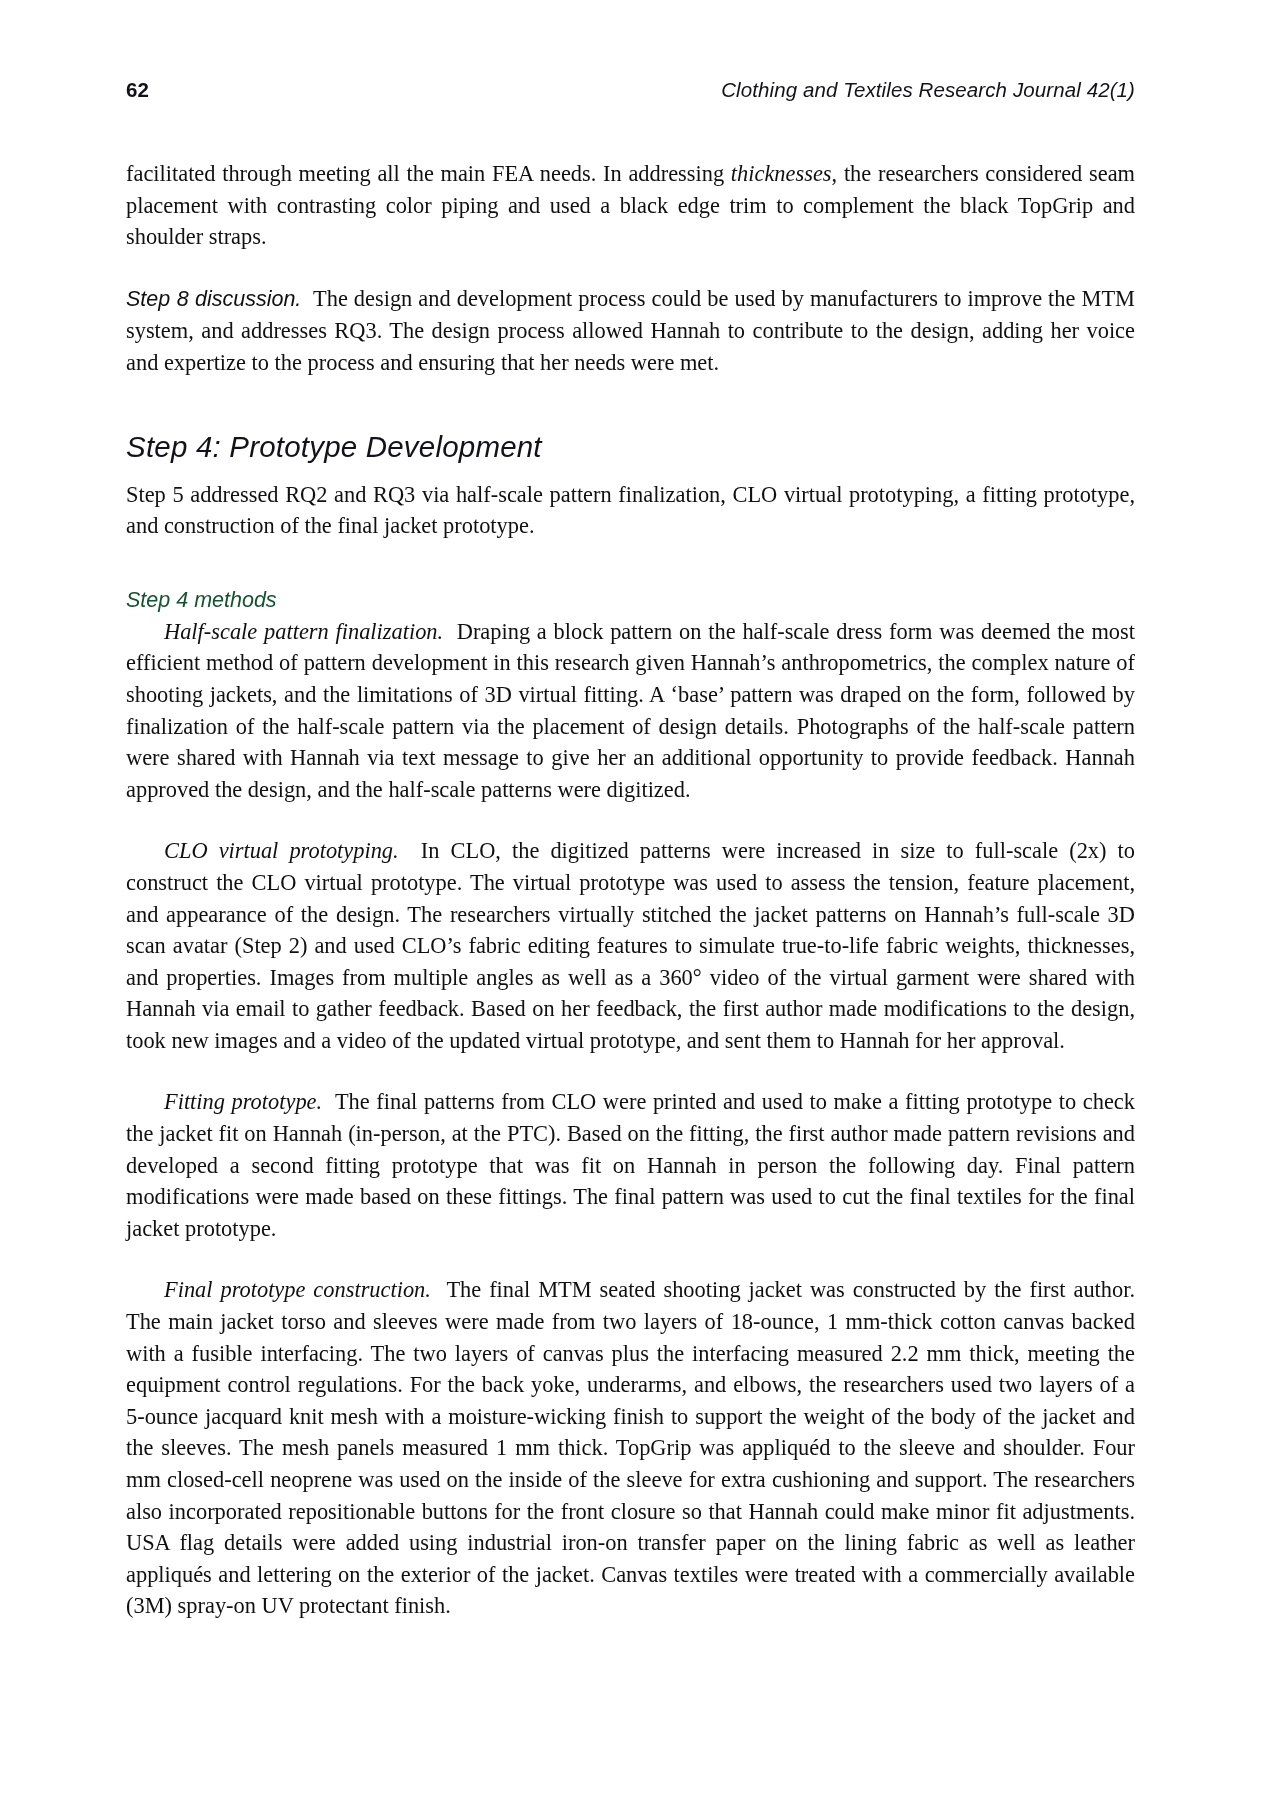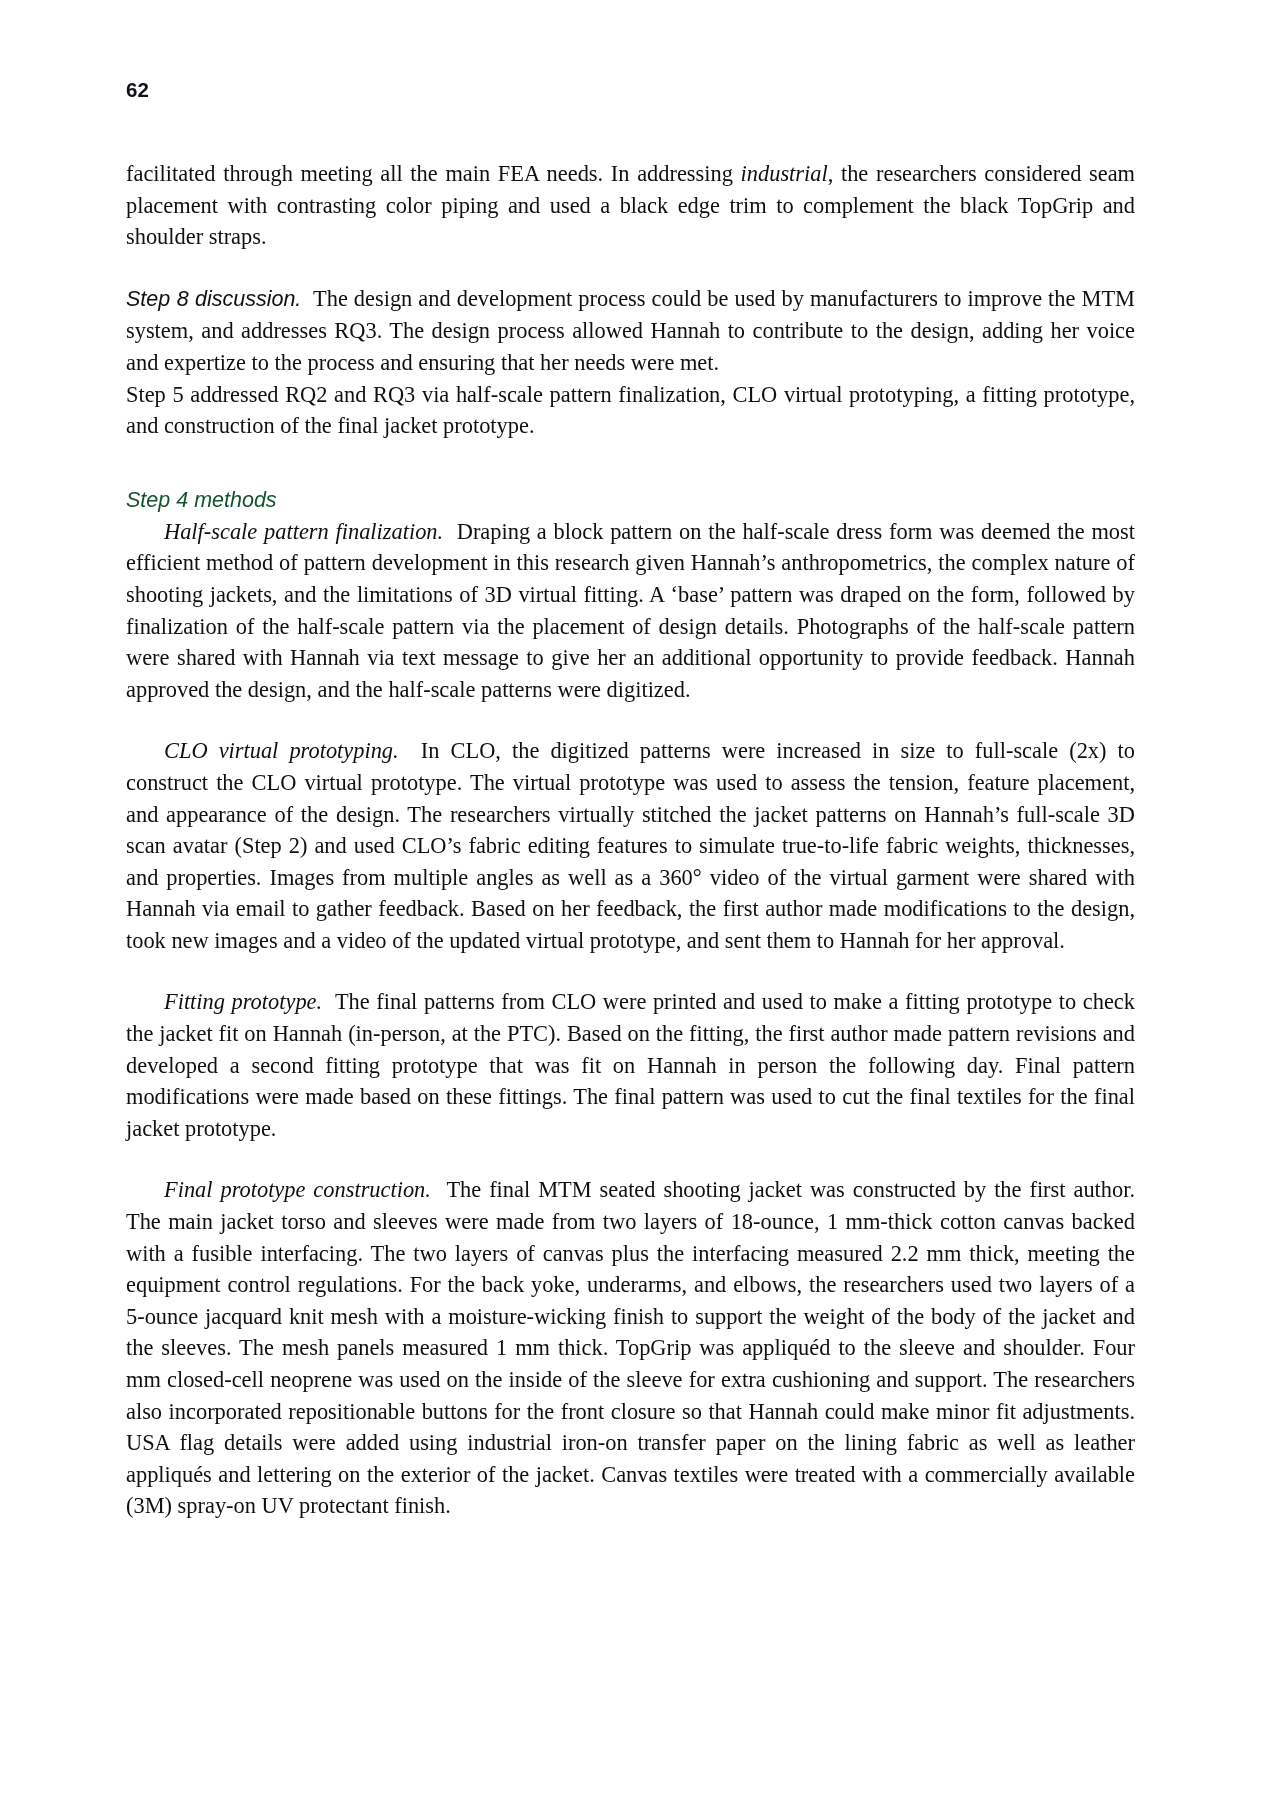--- a/index.html
+++ b/index.html
@@ -108,26 +108,28 @@
   .gap { letter-spacing: 0; }
 </style>
 </head>
 <body>
 
 <div class="page">
   <div class="content">
 
     <div class="running-head">
       <span class="folio">62</span>
+      <span class="journal-title">Clothing and Textiles Research Journal 42(1)</span>
     </div>
 
-    <p class="body-text para-top"><span>facilitated through meeting all the main FEA needs. In addressing </span><span class="it">industrial</span><span>, the researchers considered seam placement with contrasting color piping and used a black edge trim to complement the black TopGrip and shoulder straps.</span></p>
+    <p class="body-text para-top"><span>facilitated through meeting all the main FEA needs. In addressing </span><span class="it">thicknesses</span><span>, the researchers considered seam placement with contrasting color piping and used a black edge trim to complement the black TopGrip and shoulder straps.</span></p>
 
     <p class="body-text para"><span class="runin-sans">Step 8 discussion.</span><span class="gap">&nbsp; </span><span>The design and development process could be used by manufacturers to improve the MTM system, and addresses RQ3. The design process allowed Hannah to contribute to the design, adding her voice and expertize to the process and ensuring that her needs were met.</span></p>
 
+    <h2 class="section-head">Step 4: Prototype Development</h2>
 
     <p class="body-text">Step 5 addressed RQ2 and RQ3 via half-scale pattern finalization, CLO virtual prototyping, a fitting prototype, and construction of the final jacket prototype.</p>
 
     <h3 class="sub-head">Step 4 methods</h3>
 
     <p class="body-text para-indent"><span class="runin-serif">Half-scale pattern finalization.</span><span class="gap">&nbsp; </span><span>Draping a block pattern on the half-scale dress form was deemed the most efficient method of pattern development in this research given Hannah’s anthropometrics, the complex nature of shooting jackets, and the limitations of 3D virtual fitting. A ‘base’ pattern was draped on the form, followed by finalization of the half-scale pattern via the placement of design details. Photographs of the half-scale pattern were shared with Hannah via text message to give her an additional opportunity to provide feedback. Hannah approved the design, and the half-scale patterns were digitized.</span></p>
 
     <p class="body-text para para-indent"><span class="runin-serif">CLO virtual prototyping.</span><span class="gap">&nbsp; </span><span>In CLO, the digitized patterns were increased in size to full-scale (2x) to construct the CLO virtual prototype. The virtual prototype was used to assess the tension, feature placement, and appearance of the design. The researchers virtually stitched the jacket patterns on Hannah’s full-scale 3D scan avatar (Step 2) and used CLO’s fabric editing features to simulate true-to-life fabric weights, thicknesses, and properties. Images from multiple angles as well as a 360° video of the virtual garment were shared with Hannah via email to gather feedback. Based on her feedback, the first author made modifications to the design, took new images and a video of the updated virtual prototype, and sent them to Hannah for her approval.</span></p>
 
     <p class="body-text para para-indent"><span class="runin-serif">Fitting prototype.</span><span class="gap">&nbsp; </span><span>The final patterns from CLO were printed and used to make a fitting prototype to check the jacket fit on Hannah (in-person, at the PTC). Based on the fitting, the first author made pattern revisions and developed a second fitting prototype that was fit on Hannah in person the following day. Final pattern modifications were made based on these fittings. The final pattern was used to cut the final textiles for the final jacket prototype.</span></p>

